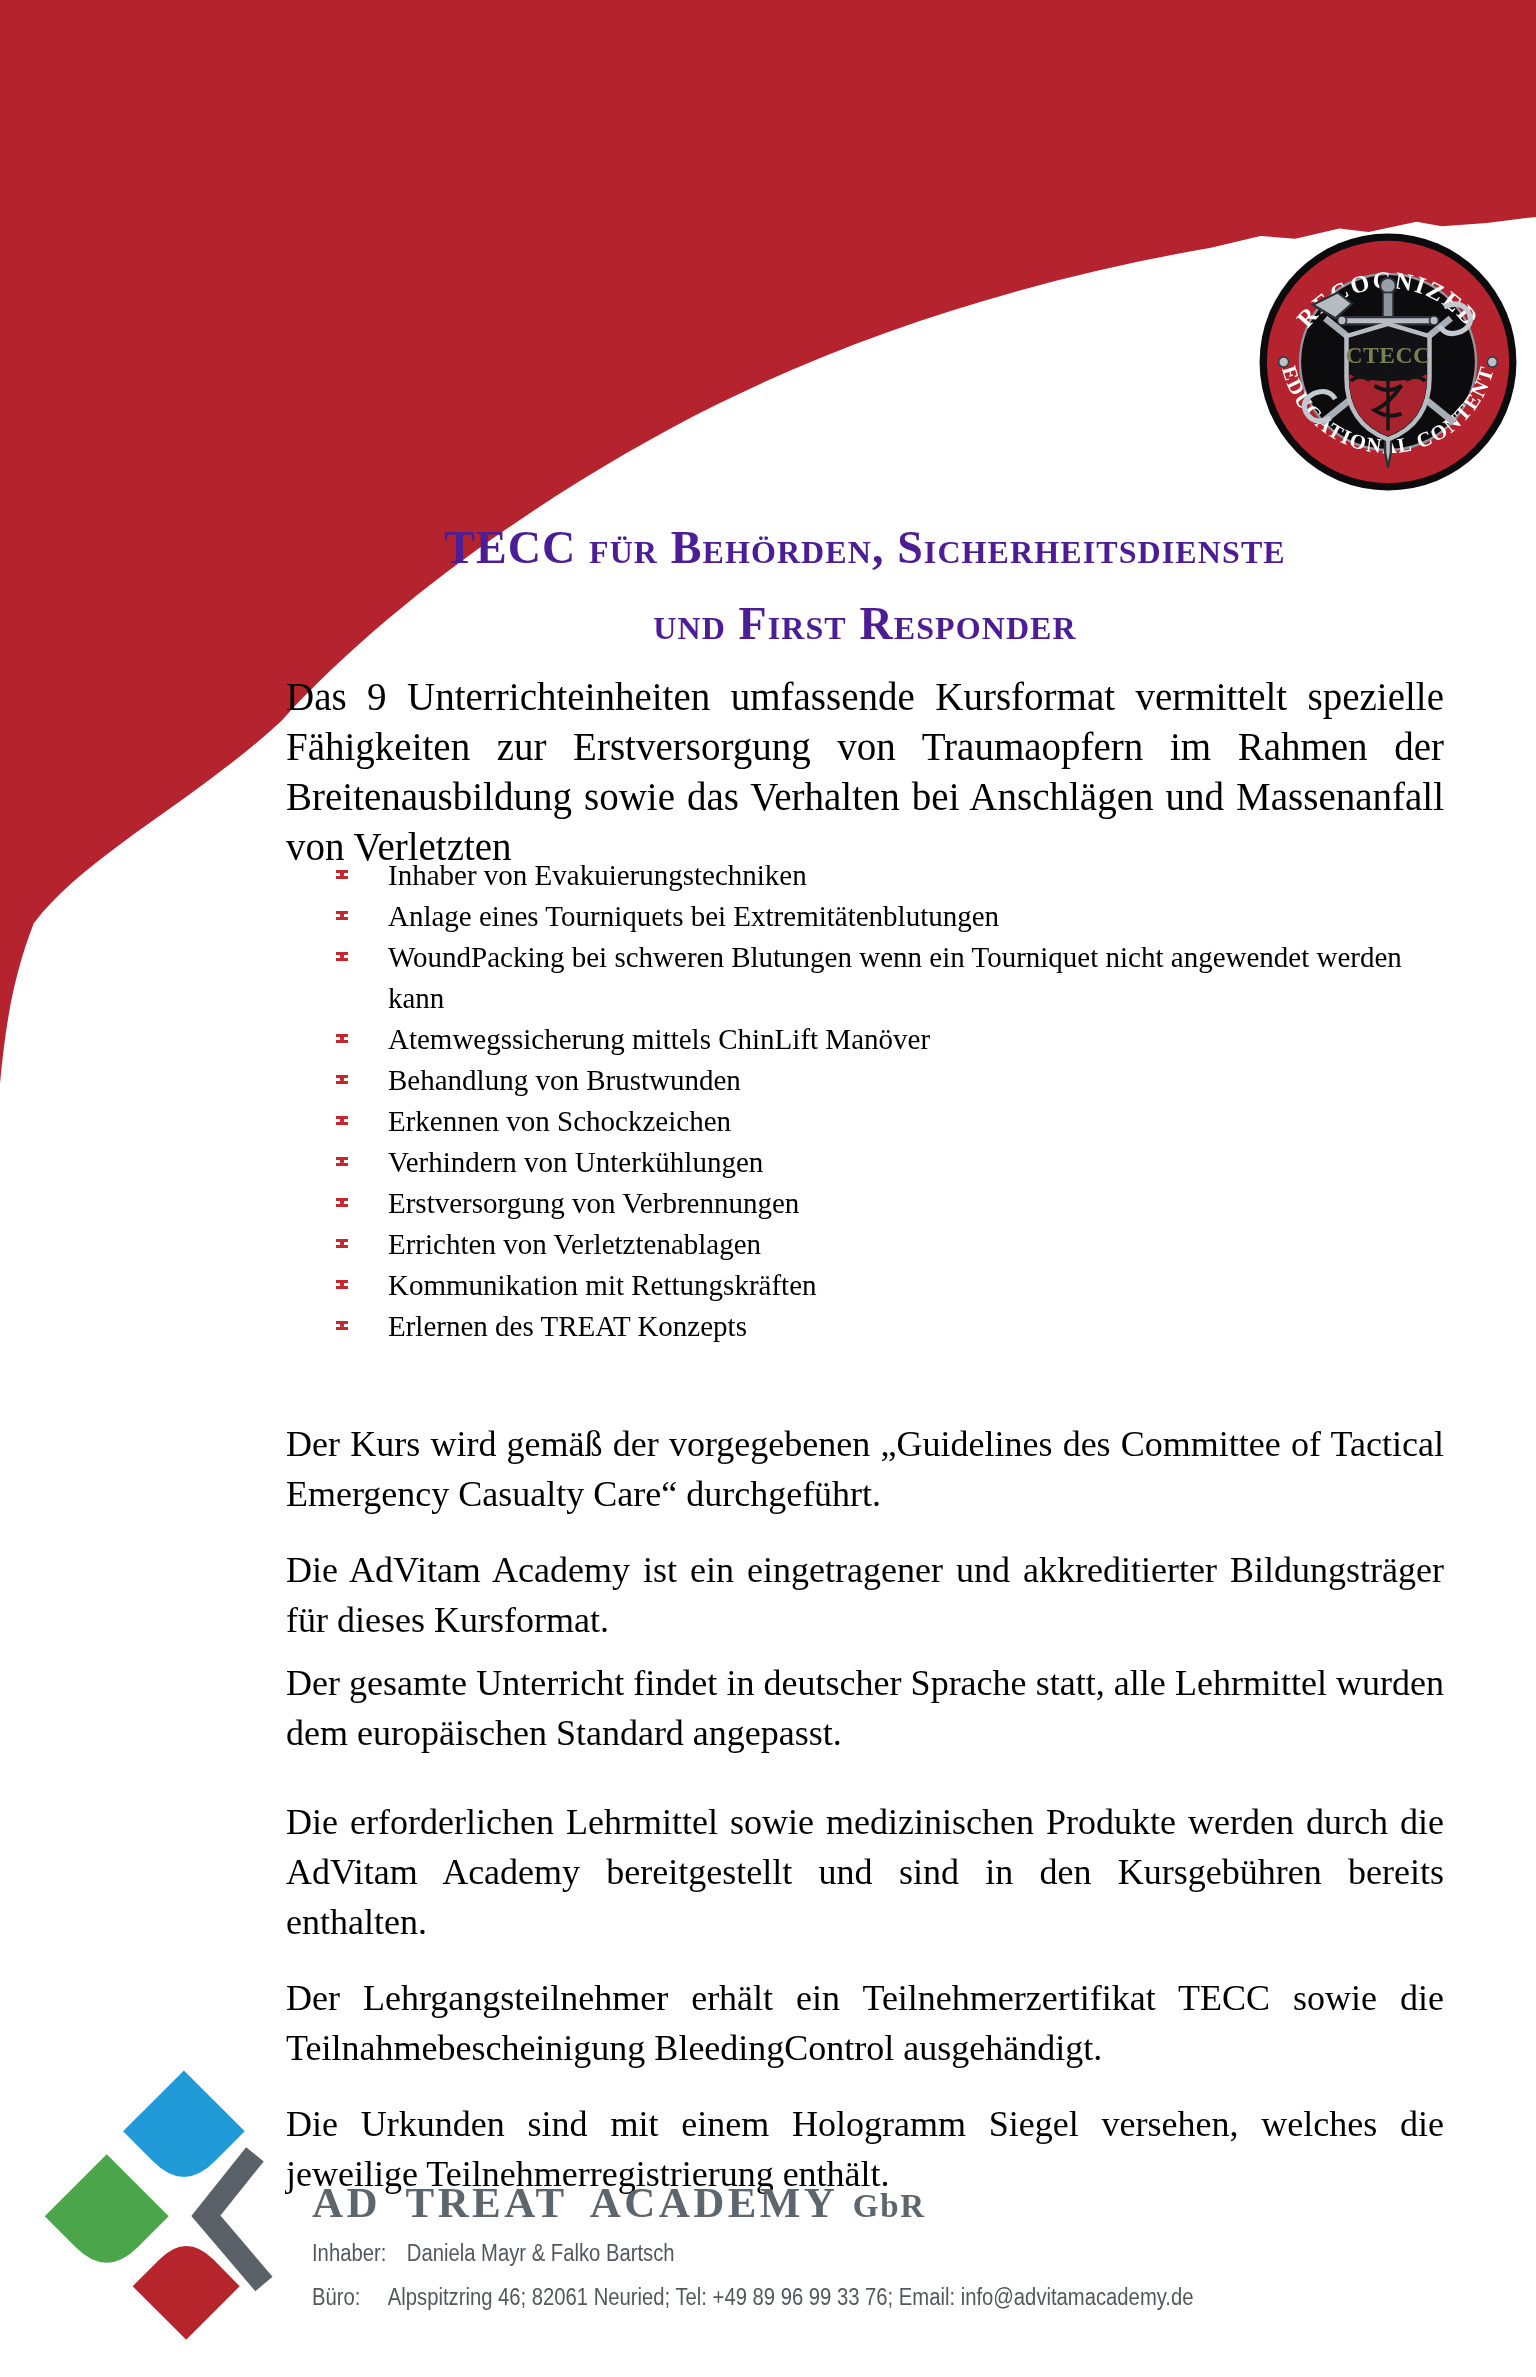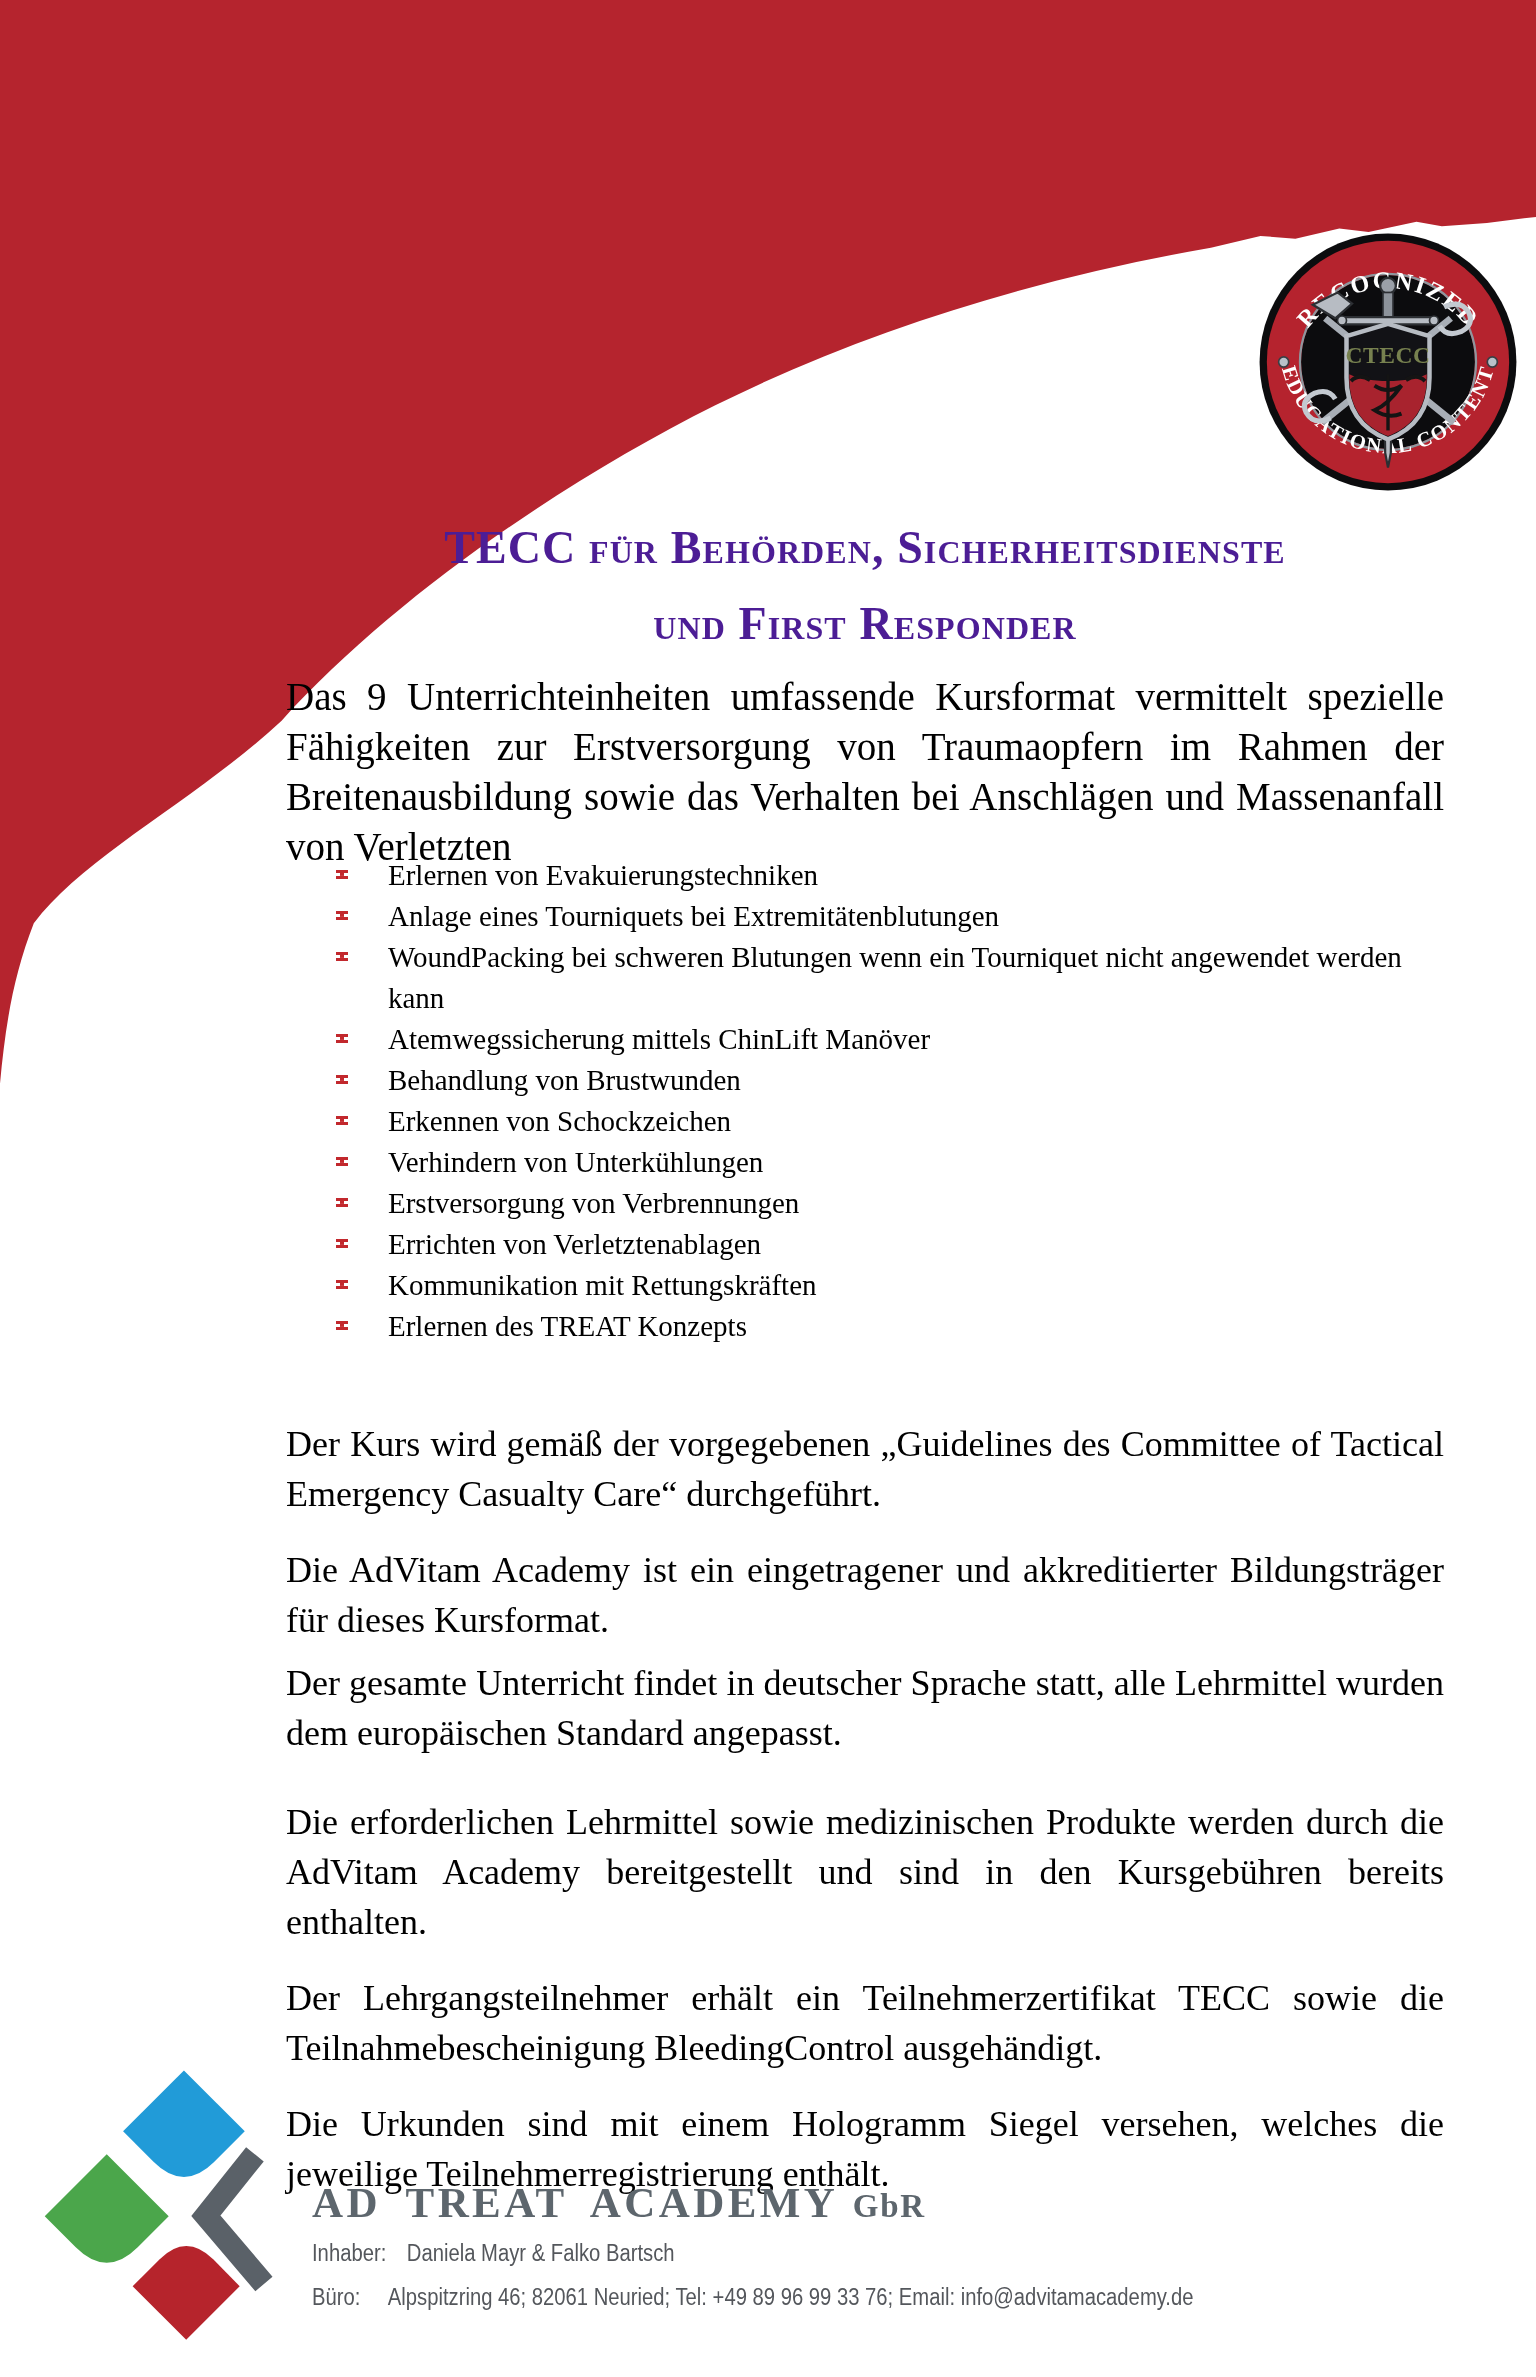--- a/index.html
+++ b/index.html
@@ -107,21 +107,21 @@
   </svg>
 
   <div class="col title">
     <div>TECC für Behörden, Sicherheitsdienste</div>
     <div>und First Responder</div>
   </div>
 
   <p class="col intro" style="position:absolute;margin:0;">Das 9 Unterrichteinheiten umfassende Kursformat vermittelt spezielle Fähigkeiten zur Erstversorgung von Traumaopfern im Rahmen der Breitenausbildung sowie das Verhalten bei Anschlägen und Massenanfall von Verletzten</p>
 
   <ul class="col blist" style="position:absolute;">
-    <li><span class="bullet"></span><span>Erlernen von Evakuierungstechniken</span></li>
+    <li><span class="bullet"></span><span>Inhaber von Evakuierungstechniken</span></li>
     <li><span class="bullet"></span><span>Anlage eines Tourniquets bei Extremitätenblutungen</span></li>
     <li><span class="bullet"></span><span>WoundPacking bei schweren Blutungen wenn ein Tourniquet nicht angewendet werden kann</span></li>
     <li><span class="bullet"></span><span>Atemwegssicherung mittels ChinLift Manöver</span></li>
     <li><span class="bullet"></span><span>Behandlung von Brustwunden</span></li>
     <li><span class="bullet"></span><span>Erkennen von Schockzeichen</span></li>
     <li><span class="bullet"></span><span>Verhindern von Unterkühlungen</span></li>
     <li><span class="bullet"></span><span>Erstversorgung von Verbrennungen</span></li>
     <li><span class="bullet"></span><span>Errichten von Verletztenablagen</span></li>
     <li><span class="bullet"></span><span>Kommunikation mit Rettungskräften</span></li>
     <li><span class="bullet"></span><span>Erlernen des TREAT Konzepts</span></li>

